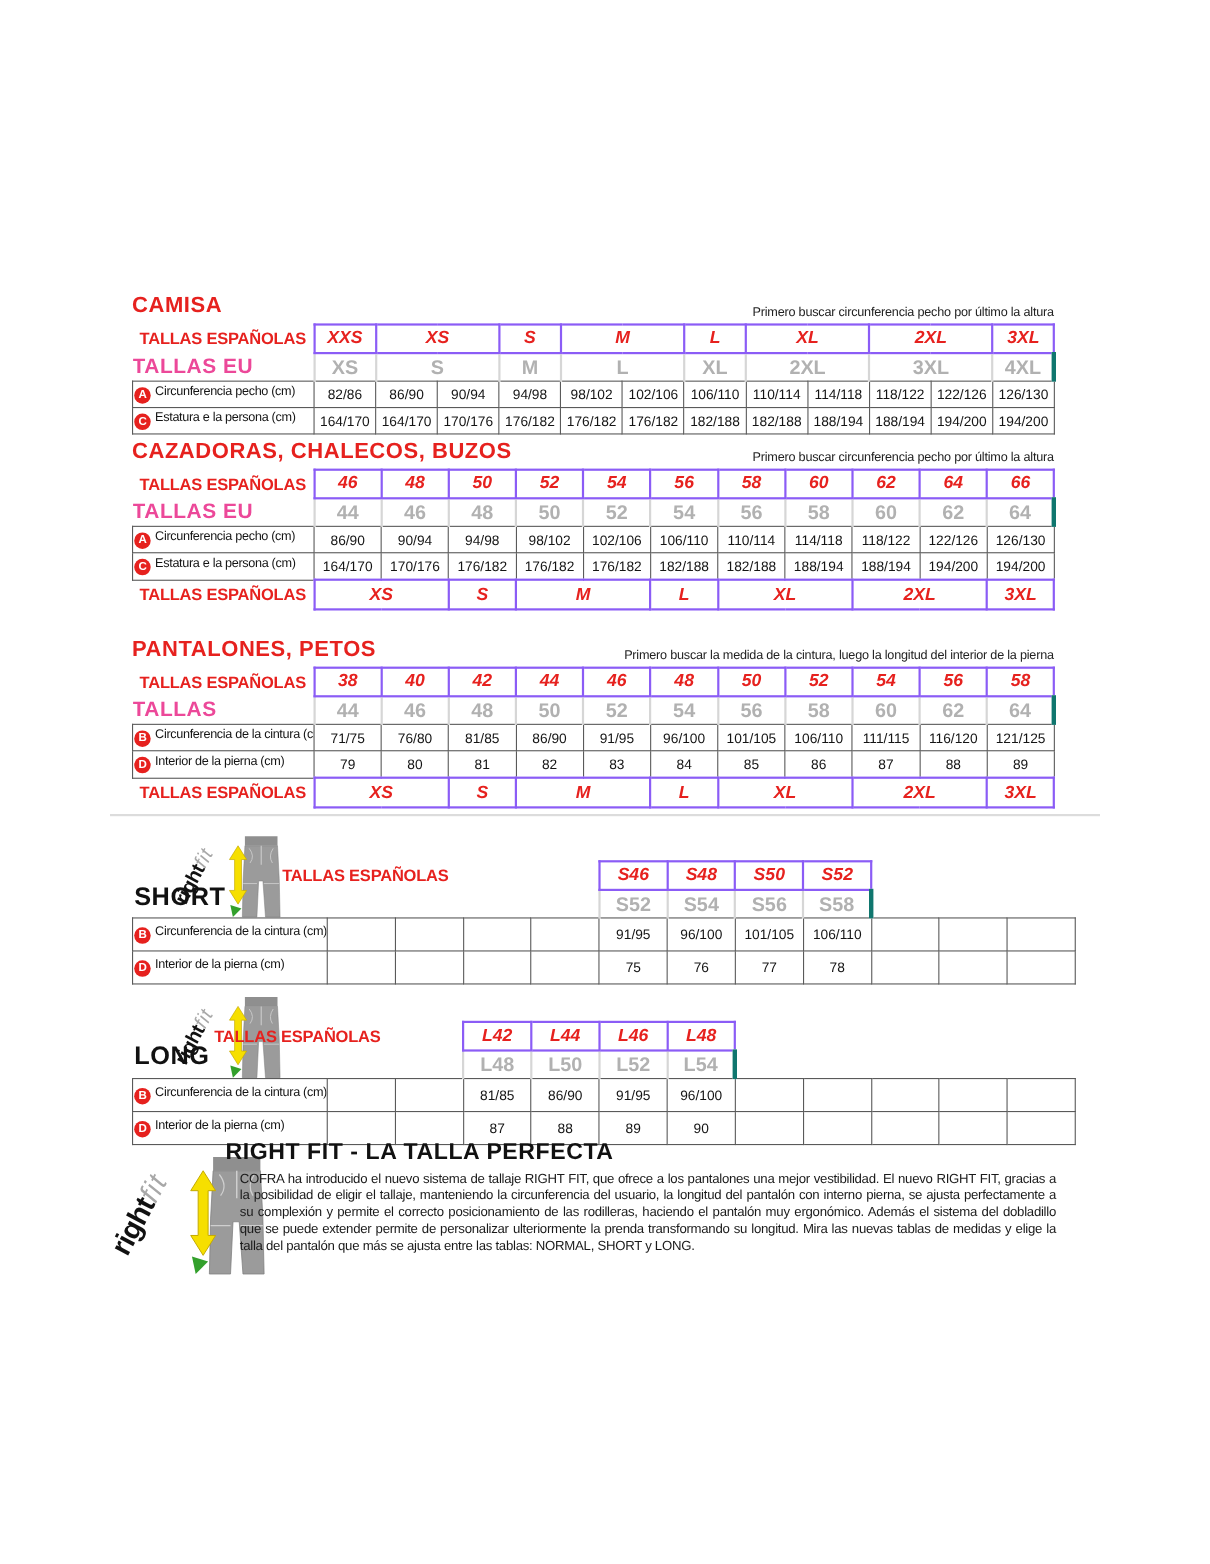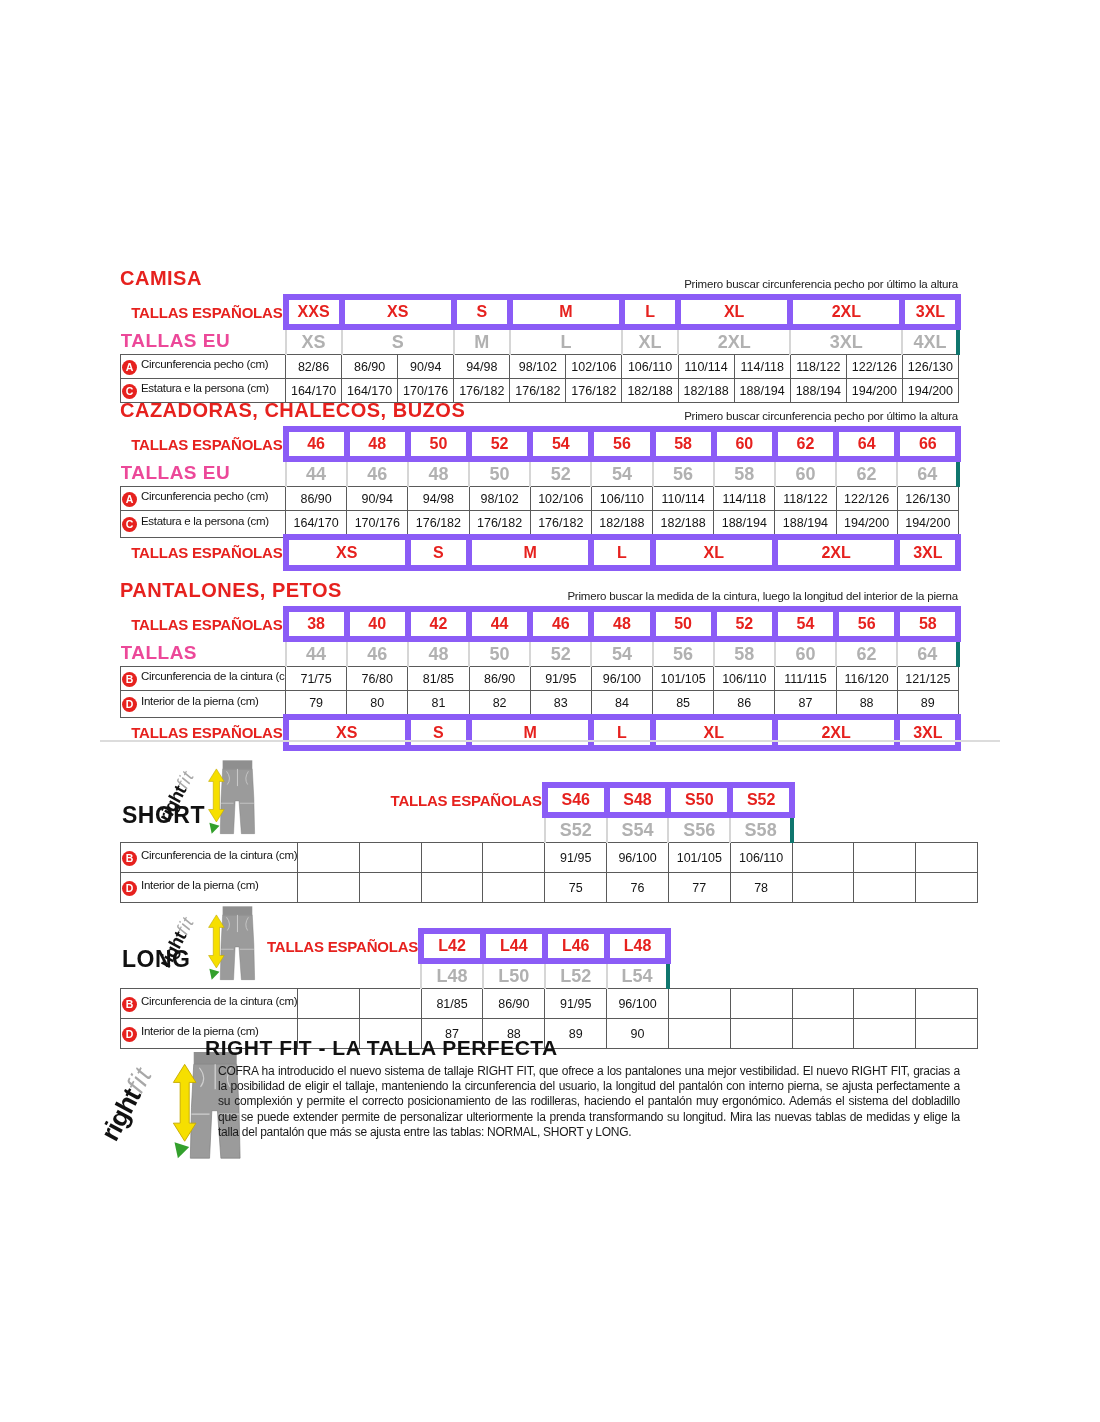--- a/index.html
+++ b/index.html
@@ -14,22 +14,22 @@
 
   table.sz-table{border-collapse:collapse;table-layout:fixed;width:838px;}
   table.sz-table td{padding:0;overflow:hidden;white-space:nowrap;}
   .row-es td{height:24px;}
   .row-eu td{height:24px;}
   .full .row-data td{height:23px;}
   .row-bottom td{height:25px;}
   .offset .row-data td{height:29px;margin-left:33px;}
   .offset.sz-table{width:857px;}
 
-  td.lbl-red{color:#e6211e;font-weight:bold;font-size:15px;text-align:right;padding-right:8px;letter-spacing:-.2px;}
-  td.cell-red{border:6px solid #8b5cf6;color:#e6211e;font-weight:bold;font-size:16px;text-align:center;}
+  td.lbl-red{color:#e6211e;font-weight:bold;font-size:15px;text-align:center;padding-right:8px;letter-spacing:-.2px;}
+  td.cell-red{border:2px solid #8b5cf6;color:#e6211e;font-weight:bold;font-size:16px;text-align:center;font-style:italic;}
   td.lbl-gray{color:#ec4899;font-weight:bold;font-size:19px;text-align:left;padding-left:2px;letter-spacing:.5px;}
   td.cell-gray{color:#b1b1b1;font-weight:bold;font-size:18px;text-align:center;border-left:2px solid #d6d6d6;}
   td.cell-gray.last{border-right:4px solid #0f766e;margin-top:40px;}
   td.lbl-data{border:1px solid #5a5a5a;font-size:11.5px;text-align:left;padding-left:3px;letter-spacing:-.3px;}
   td.cell-data{border:1px solid #5a5a5a;font-size:12.5px;text-align:center;}
   td.cell-void{border:none;}
   .badge{display:inline-block;width:15px;height:15px;border-radius:50%;background:#e6211e;color:#fff;
          font-size:10.5px;font-weight:bold;line-height:15px;text-align:center;margin:0 4px 0 1px;vertical-align:-3px;}
 
   #divider{position:absolute;left:100px;top:740px;width:900px;height:2px;background:#dcdcdc;}

